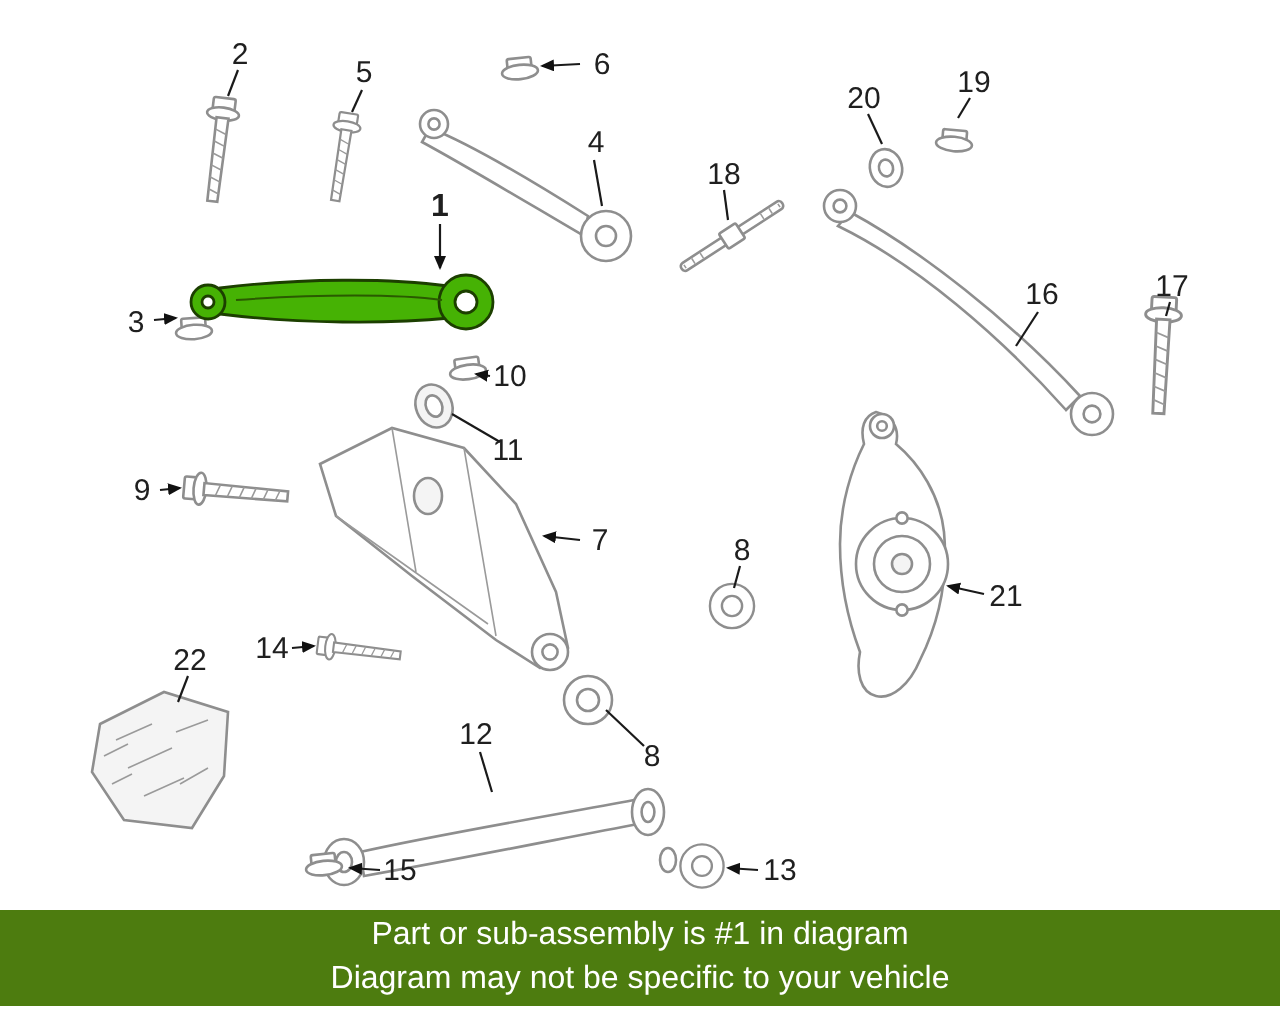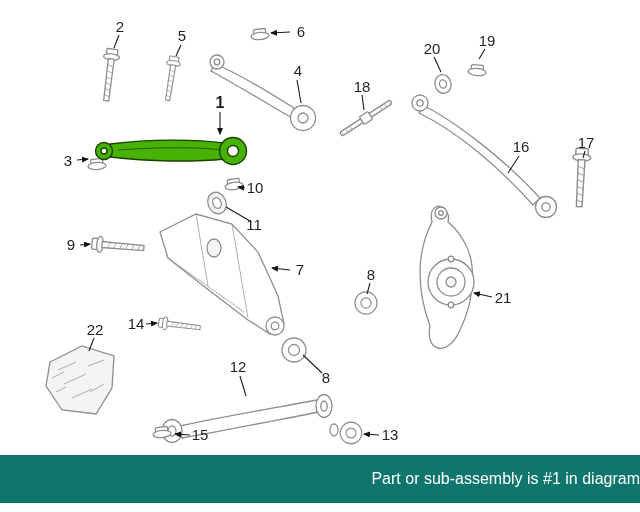--- a/index.html
+++ b/index.html
@@ -11,22 +11,22 @@
   .part2{fill:#f4f4f4;stroke:#8e8e8e;stroke-width:1.3;}
   .thin{fill:none;stroke:#9a9a9a;stroke-width:.8;}
   .lead{fill:none;stroke:#1a1a1a;stroke-width:1.1;}
   .co{font:400 15px "Liberation Sans",sans-serif;fill:#1f1f1f;text-anchor:middle;}
   .co.main{font-weight:700;font-size:16px;}
   .hl{stroke:#1c3f00;stroke-width:1.4;}
   .hl-hole{fill:#ffffff;stroke:#1c3f00;stroke-width:1.4;}
   .hl-line{fill:none;stroke:#2a5a00;stroke-width:1;}
   
   .banner{position:absolute;left:0;top:455px;width:640px;height:48px;
-          background:#0f766e;color:#ffffff;text-align:center;
-          display:flex;flex-direction:column;justify-content:center;gap:2px;align-items:flex-end;}
+          background:#4d7c0f;color:#ffffff;text-align:center;
+          display:flex;flex-direction:column;justify-content:center;gap:2px;}
   .banner-line{font-size:16px;line-height:1.25;}
 </style>
 </head>
 <body>
 
 <div class="stage">
 
 <svg width="640" height="455" viewBox="0 0 640 455">
   <defs>
     <marker id="arr" markerWidth="9" markerHeight="8" refX="6" refY="3" orient="auto" markerUnits="userSpaceOnUse">
@@ -214,15 +214,16 @@
     <text class="co" x="362" y="92">18</text>
     <text class="co" x="487" y="46">19</text>
     <text class="co" x="432" y="54">20</text>
     <text class="co" x="503" y="303">21</text>
     <text class="co" x="95" y="335">22</text>
   </g>
 </svg>
 
 <div class="banner">
   <div class="banner-line">Part or sub-assembly is #1 in diagram</div>
+  <div class="banner-line">Diagram may not be specific to your vehicle</div>
 </div>
 
 </div>
 
 </body></html>

